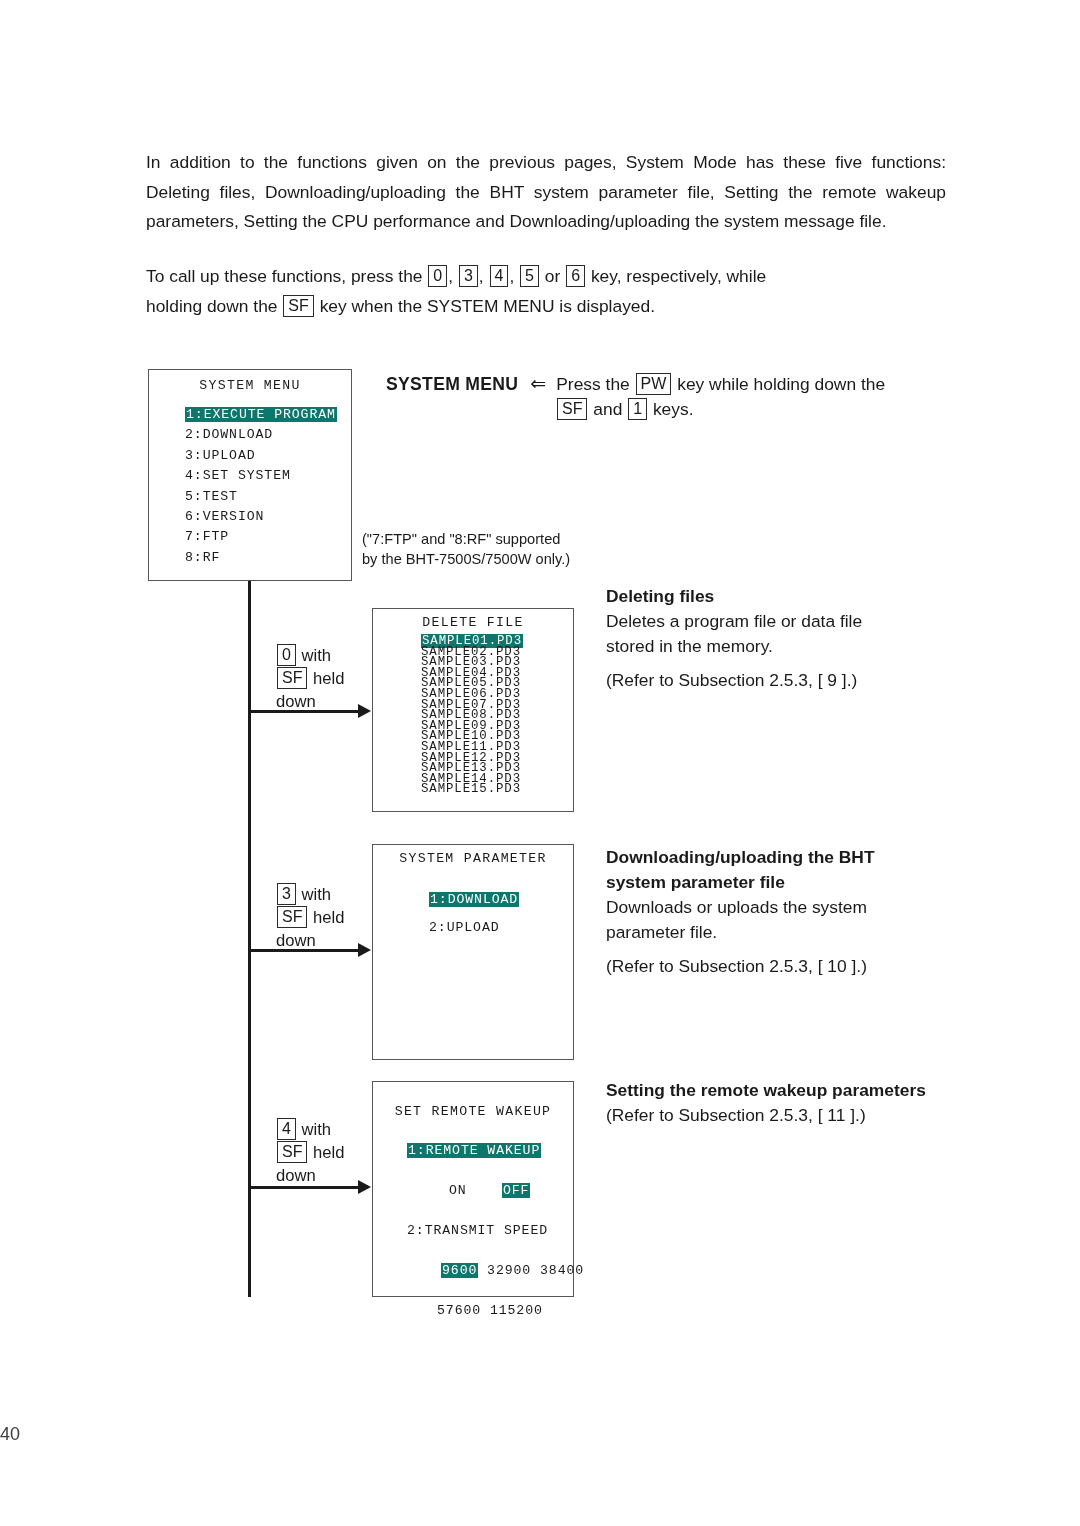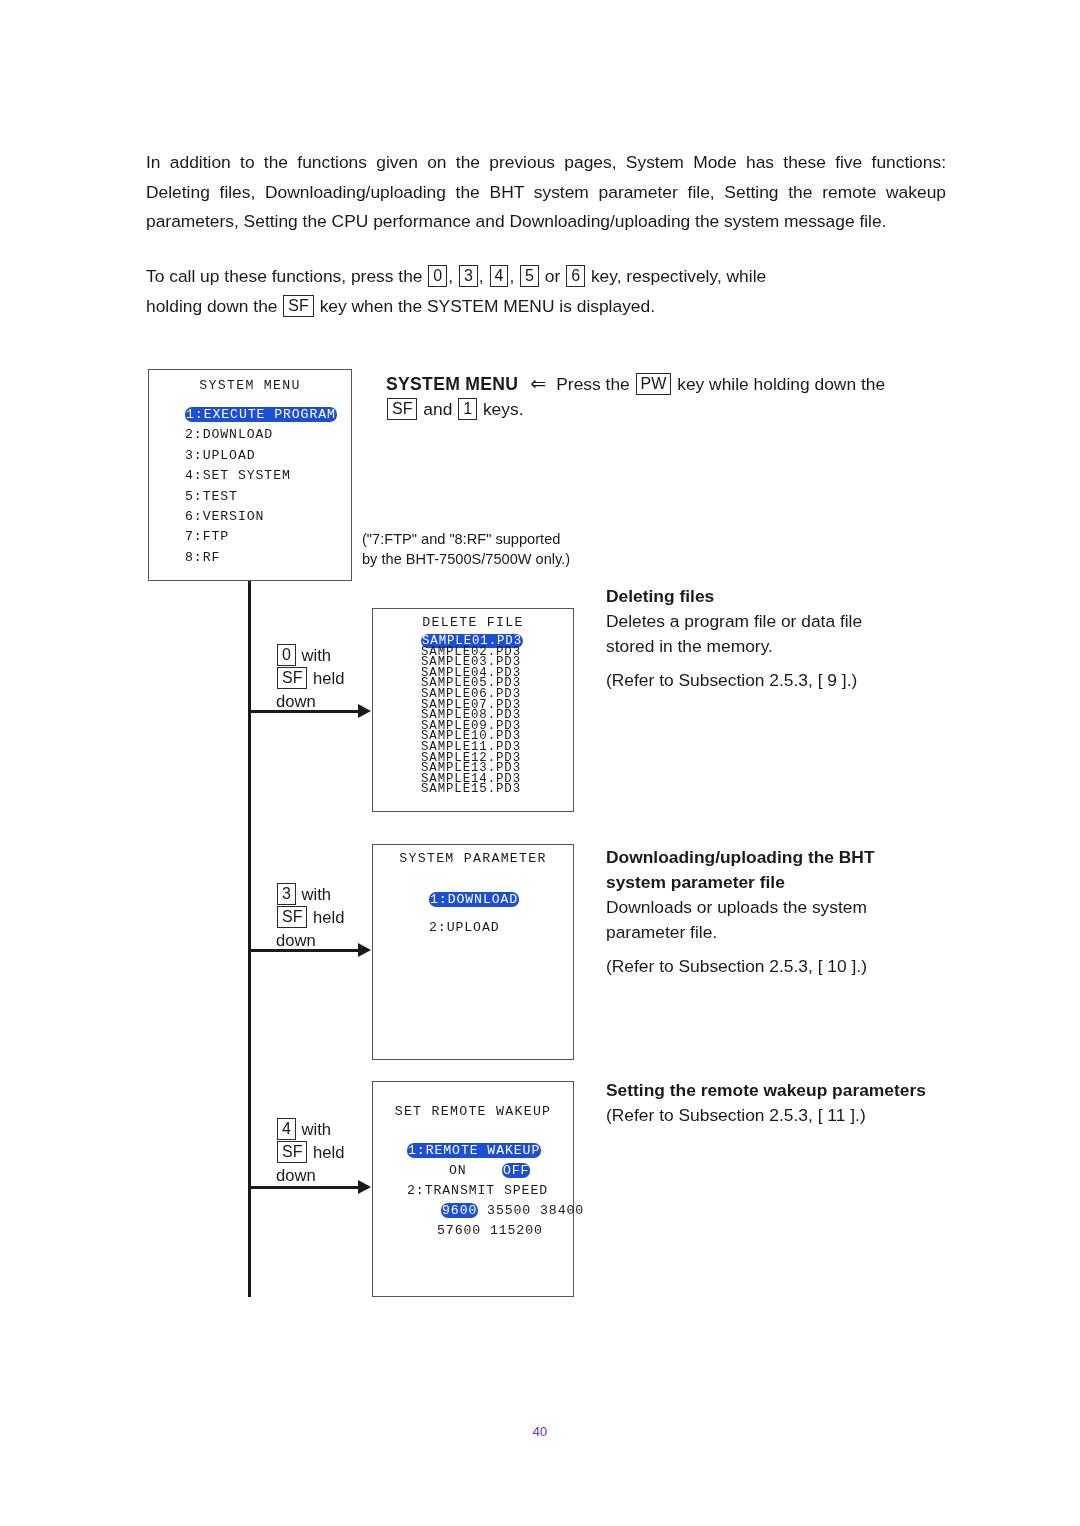--- a/index.html
+++ b/index.html
@@ -60,24 +60,23 @@
     font-size: 13.2px;
     letter-spacing: 1.3px;
     white-space: pre;
   }
   .lcd .row {
     font-size: 13.2px;
     letter-spacing: 0.9px;
     white-space: pre;
   }
   .inv {
-    background: #1d4ed8;
+    background: #0f766e;
     color: #ffffff;
     padding: 0 1px;
-    border-radius: 7px;
   }
 
   
   #system-menu-screen {
     left: 148px;
     top: 369px;
     width: 204px;
     height: 212px;
   }
   #system-menu-screen .lcd-title { margin-top: 8px; }
@@ -108,21 +107,21 @@
 
   
   #remote-wakeup-screen {
     left: 372px;
     top: 1081px;
     width: 202px;
     height: 216px;
   }
   #remote-wakeup-screen .lcd-title { margin-top: 22px; }
   #remote-wakeup-screen .rw-body { margin-top: 22px; padding-left: 34px; }
-  #remote-wakeup-screen .rw-body .row { line-height: 20px; }
+  #remote-wakeup-screen .rw-body .row { line-height: 20px; margin-top: 20px; }
   #remote-wakeup-screen .rw-onoff { padding-left: 42px; line-height: 24px; }
   #remote-wakeup-screen .rw-speed1 { padding-left: 34px; line-height: 18px; }
   #remote-wakeup-screen .rw-speed2 { padding-left: 30px; line-height: 14px; }
 
   
   .callout {
     position: absolute;
     font-size: 17.4px;
     line-height: 25px;
     color: #1a1a1a;
@@ -141,20 +140,21 @@
   #system-menu-callout .smc-title {
     font-weight: bold;
     font-size: 17.6px;
     letter-spacing: 0.3px;
   }
   #system-menu-callout .arrow-left {
     font-size: 19px;
     padding: 0 10px 0 12px;
   }
   #system-menu-callout .smc-line2 {
+    margin-left: 170px;
   }
 
   #ftp-note {
     left: 362px;
     top: 530px;
     width: 250px;
     font-size: 14.6px;
     line-height: 19.5px;
   }
 
@@ -201,23 +201,23 @@
   #label0 { left: 276px; top: 644px; }
   #label1 { left: 276px; top: 883px; }
   #label2 { left: 276px; top: 1118px; }
 
   
   #page-number {
     position: absolute;
     left: 0;
     top: 1424px;
     width: 1080px;
-    text-align: center;
-    font-size: 13px;
-    color: #6d28d9;
+    text-align: left;
+    font-size: 18px;
+    color: #404040;
   }
 </style>
 </head>
 <body>
 
 <div class="prose" id="para1">In addition to the functions given on the previous pages, System Mode has these five functions: Deleting files, Downloading/uploading the BHT system parameter file, Setting the remote wakeup parameters, Setting the CPU performance and Downloading/uploading the system message file.</div>
 
 <div class="prose" id="para2">
   <span class="ln"><span>To call up these functions, press the</span>
     <span class="key">0</span><span>,</span>
@@ -335,21 +335,21 @@
   <div class="gap"></div>
   <p>(Refer to Subsection 2.5.3, [ 10 ].)</p>
 </div>
 
 <div class="lcd" id="remote-wakeup-screen">
   <div class="lcd-title">SET REMOTE WAKEUP</div>
   <div class="rw-body">
     <div class="row"><span class="inv">1:REMOTE WAKEUP</span></div>
     <div class="row rw-onoff"><span>ON</span>    <span class="inv">OFF</span></div>
     <div class="row">2:TRANSMIT SPEED</div>
-    <div class="row rw-speed1"><span class="inv">9600</span> <span>35500</span> <span>38400</span></div>
+    <div class="row rw-speed1"><span class="inv">9600</span> <span>32900</span> <span>38400</span></div>
     <div class="row rw-speed2"><span>57600</span> <span>115200</span></div>
   </div>
 </div>
 
 <div class="callout" id="wakeup-callout">
   <p class="hd">Setting the remote wakeup parameters</p>
   <p>(Refer to Subsection 2.5.3, [ 11 ].)</p>
 </div>
 
 <div id="page-number">40</div>

